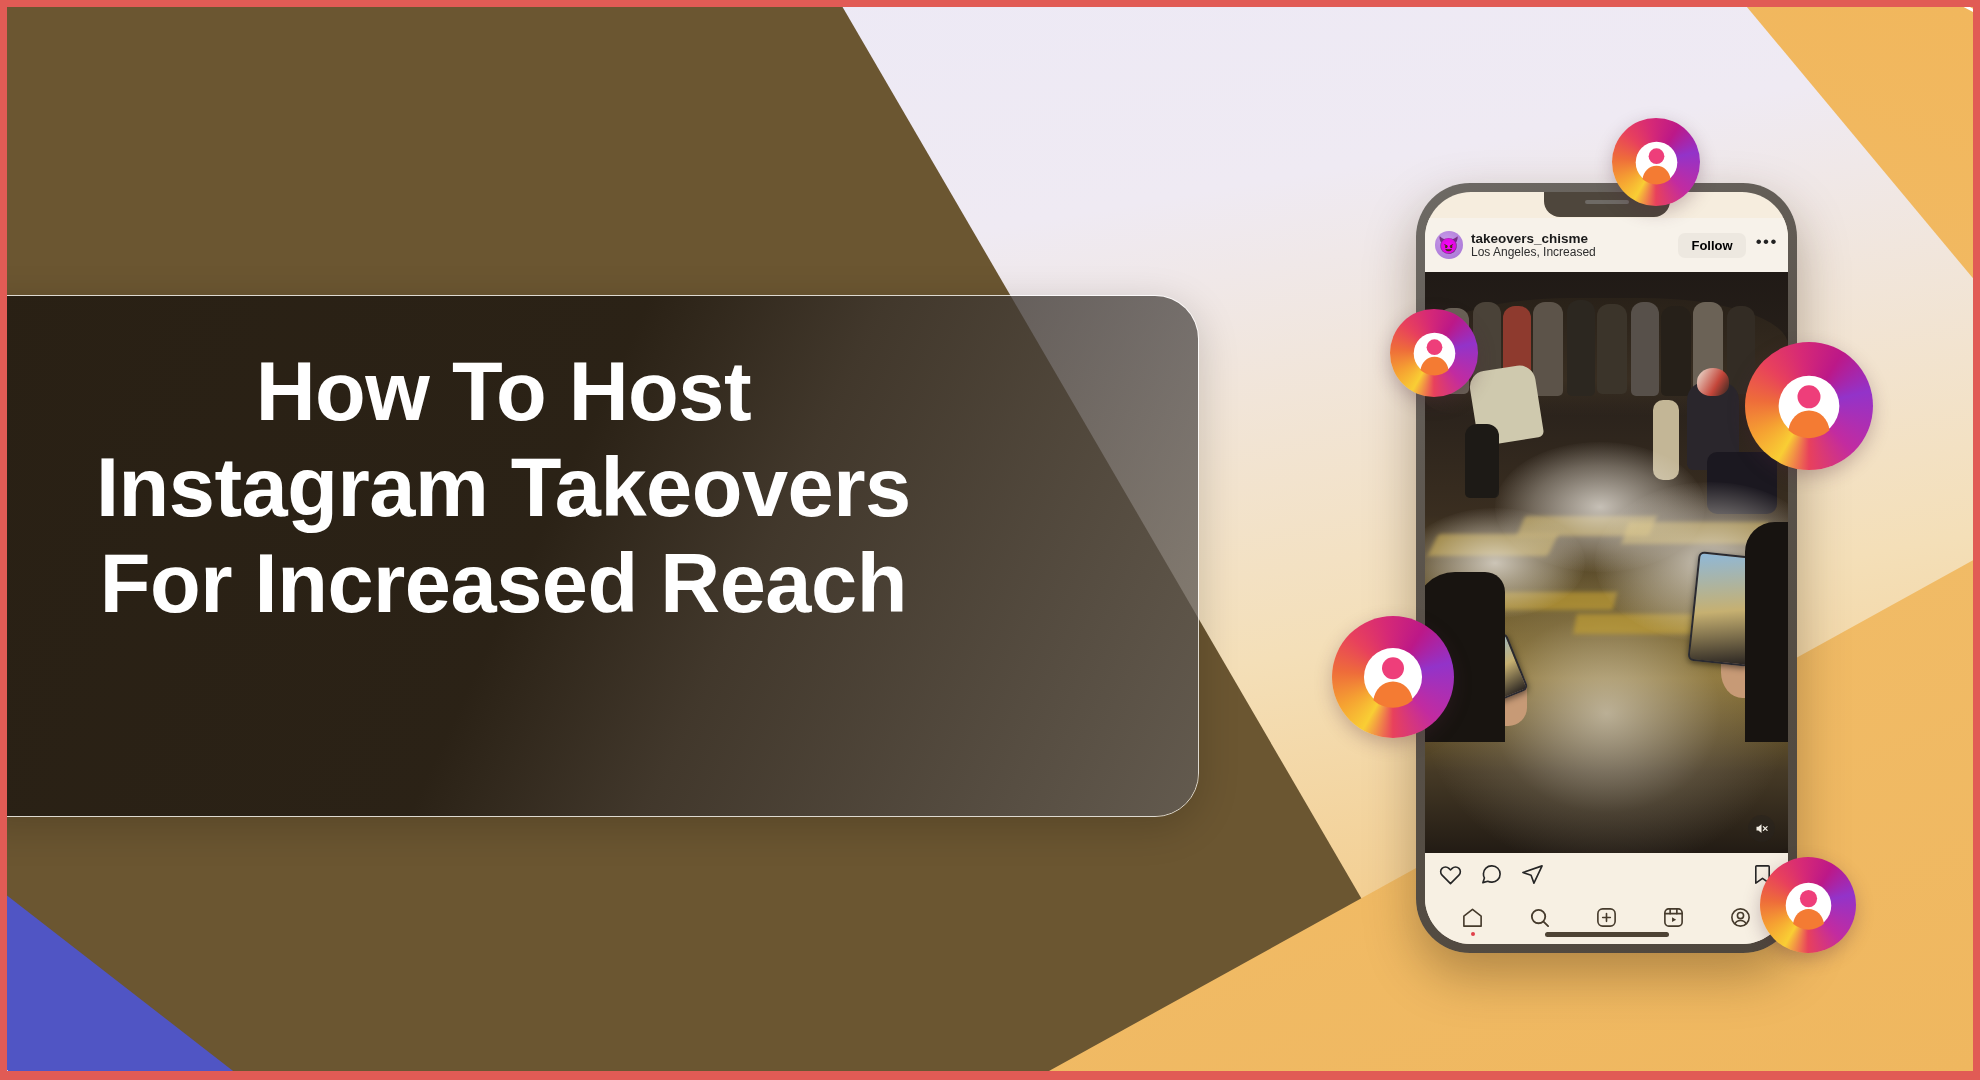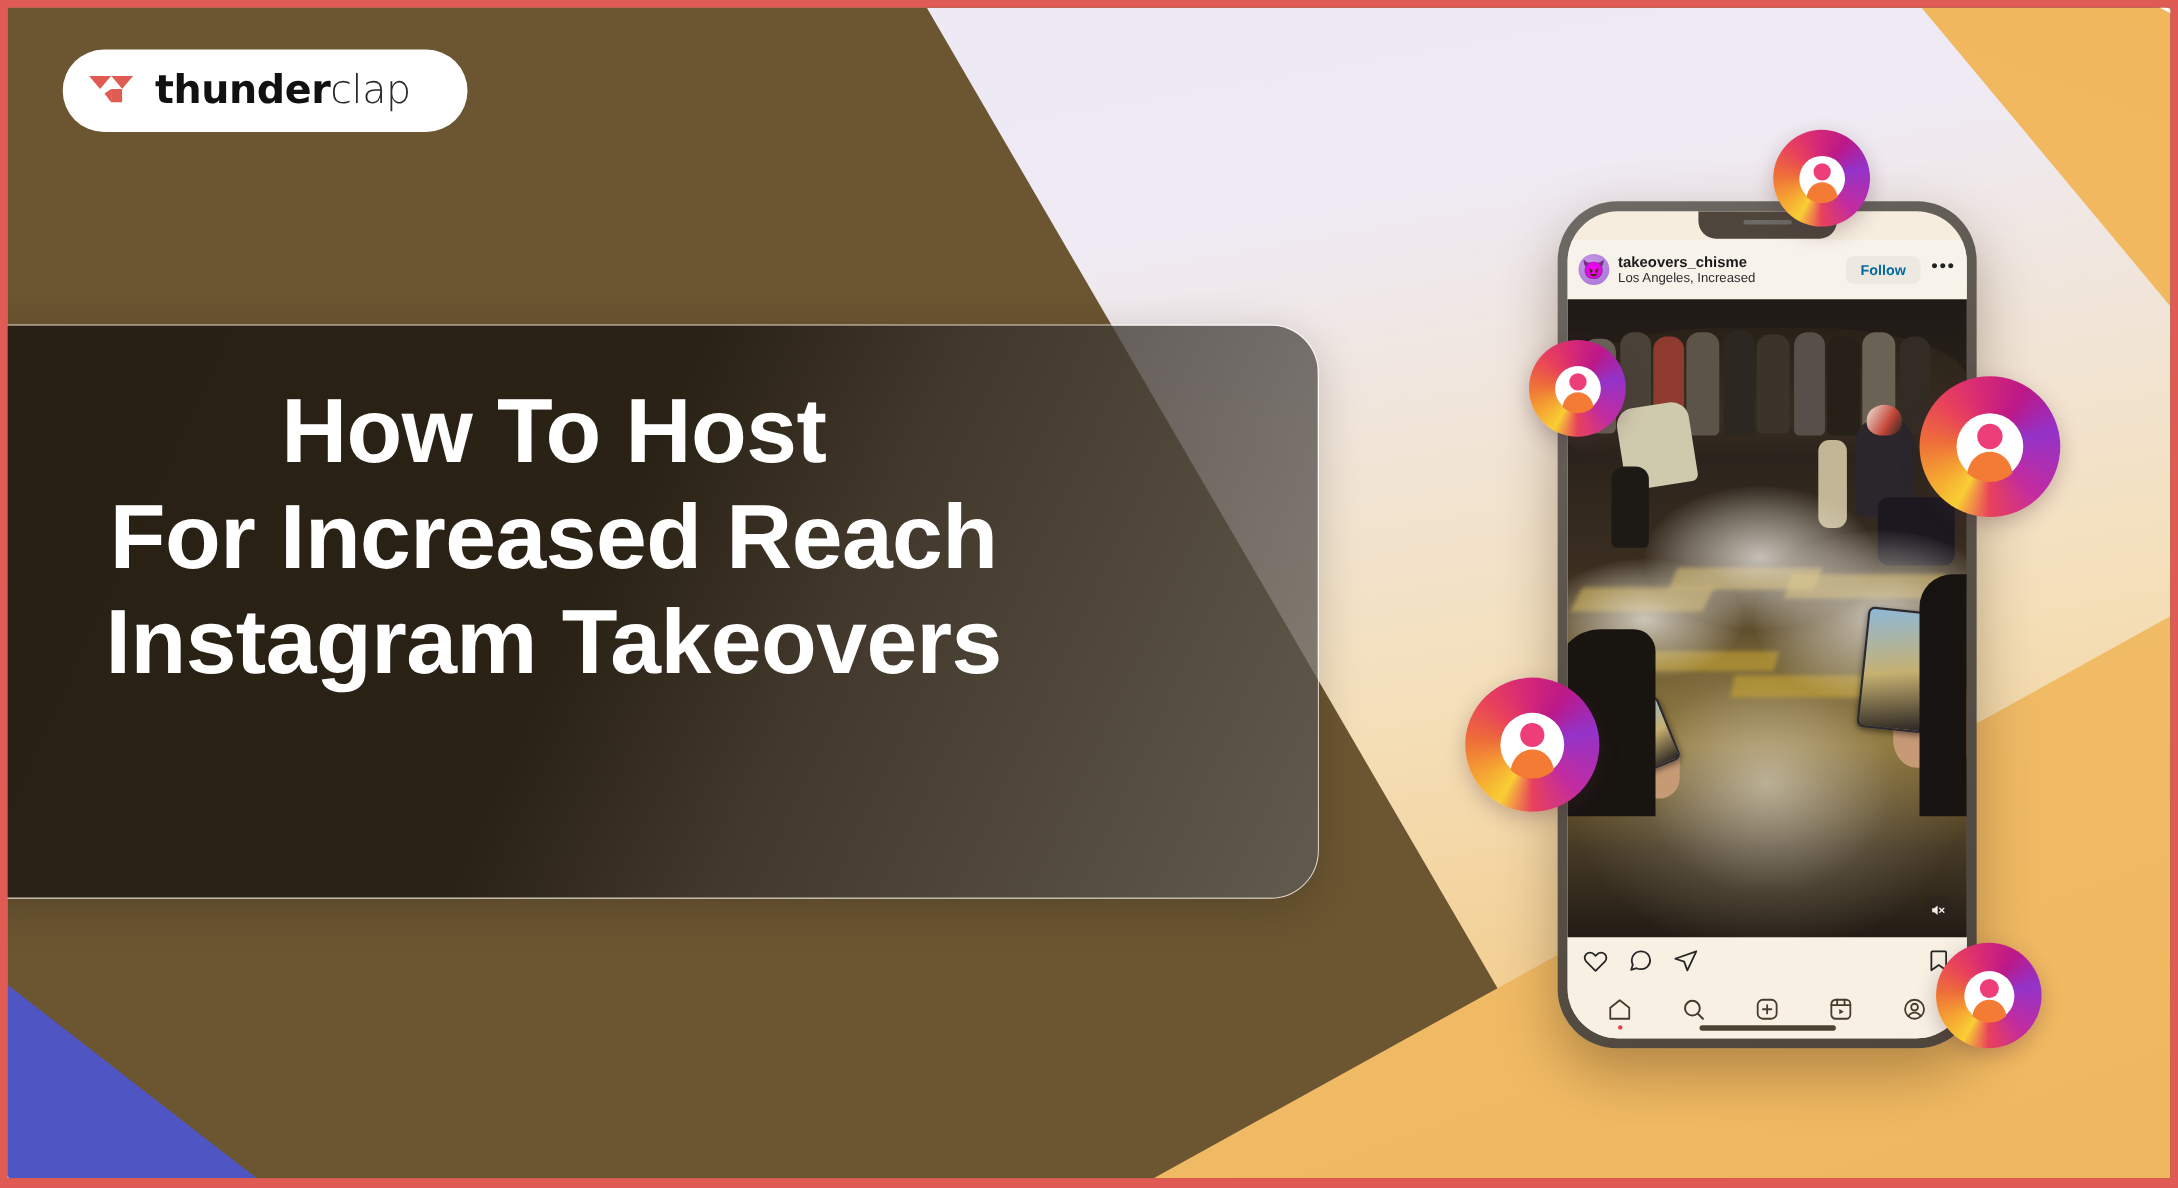--- a/index.html
+++ b/index.html
@@ -177,21 +177,21 @@
     display:flex; align-items:center; justify-content:center;
     font-size:17px; line-height:1;
   }
   #ig-meta { flex:1; min-width:0; line-height:1.12; }
   #ig-user {
     font-size:13.5px; font-weight:bold; color:#1A1A1A;
     white-space:nowrap; overflow:hidden;
   }
   #ig-loc { font-size:12px; color:#2E2E2E; white-space:nowrap; }
   #ig-follow {
-    background:#EDE8E0; color:#0369a1;
+    background:#EDE8E0; color:#000000;
     font-size:13px; font-weight:bold;
     padding:5px 13px; border-radius:7px;
     flex:none;
   }
   #ig-dots { color:#222; font-size:17px; letter-spacing:1.5px; flex:none; padding:0 2px 6px 2px; }
 
   
   #ig-video {
     position:relative;
     flex:1 1 auto;
@@ -296,37 +296,27 @@
 <div id="canvas">
 
   <div class="bg-base"></div>
   <div class="bg-olive"></div>
   <div class="bg-amber"></div>
   <div class="bg-amber-top"></div>
   <div class="bg-indigo"></div>
   <div class="stripe stripe-tr"></div>
   <div class="stripe stripe-bl"></div>
 
-  <div id="logo-pill">
-    <svg id="logo-mark" viewBox="0 0 48 40">
-      <polygon points="0,6 20,6 10,18" fill="#E15B55"></polygon>
-      <polygon points="20,6 40,6 30,18" fill="#E15B55"></polygon>
-      <polygon points="20,6 30,18 20,18" fill="#FFFFFF"></polygon>
-      <polygon points="20,18 30,18 30,30 20,30" fill="#E15B55"></polygon>
-      <polygon points="20,18 20,30 14,22" fill="#E15B55"></polygon>
-    </svg>
-    <div id="logo-word"><span class="b">thunder</span><span class="l">clap</span></div>
-  </div>
 
   <div id="hero-card">
     <div class="glass-fill"></div>
     <div id="hero-text">
       <div class="line">How To Host</div>
+      <div class="line">Instagram Takeovers</div>
       <div class="line">For Increased Reach</div>
-      <div class="line">Instagram Takeovers</div>
     </div>
   </div>
 
   <div id="phone">
     <div id="phone-shell">
       <div id="phone-screen">
         <div id="notch"></div>
 
         <div id="ig-header">
           <div id="ig-avatar">

